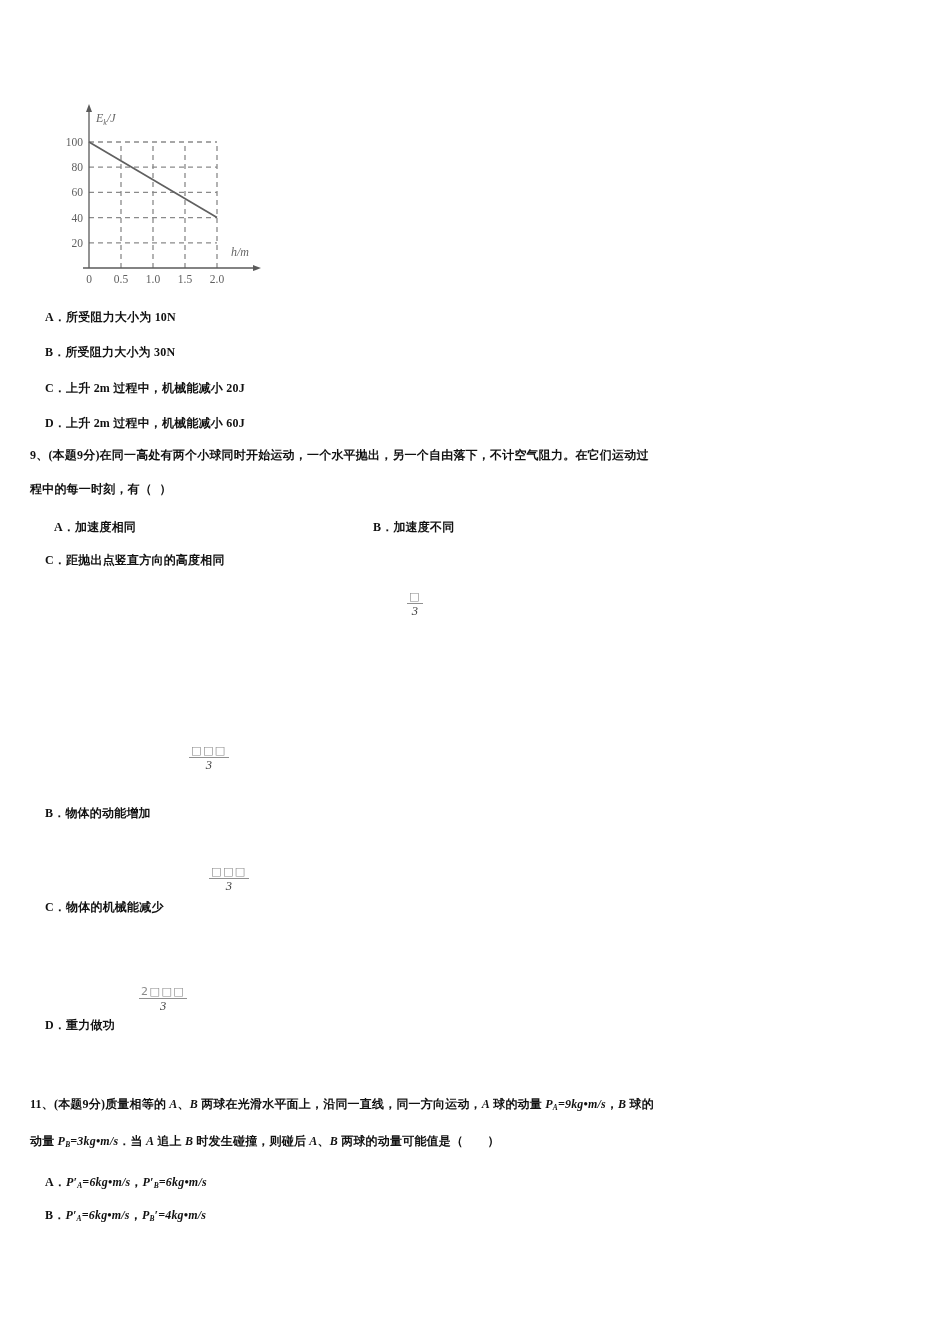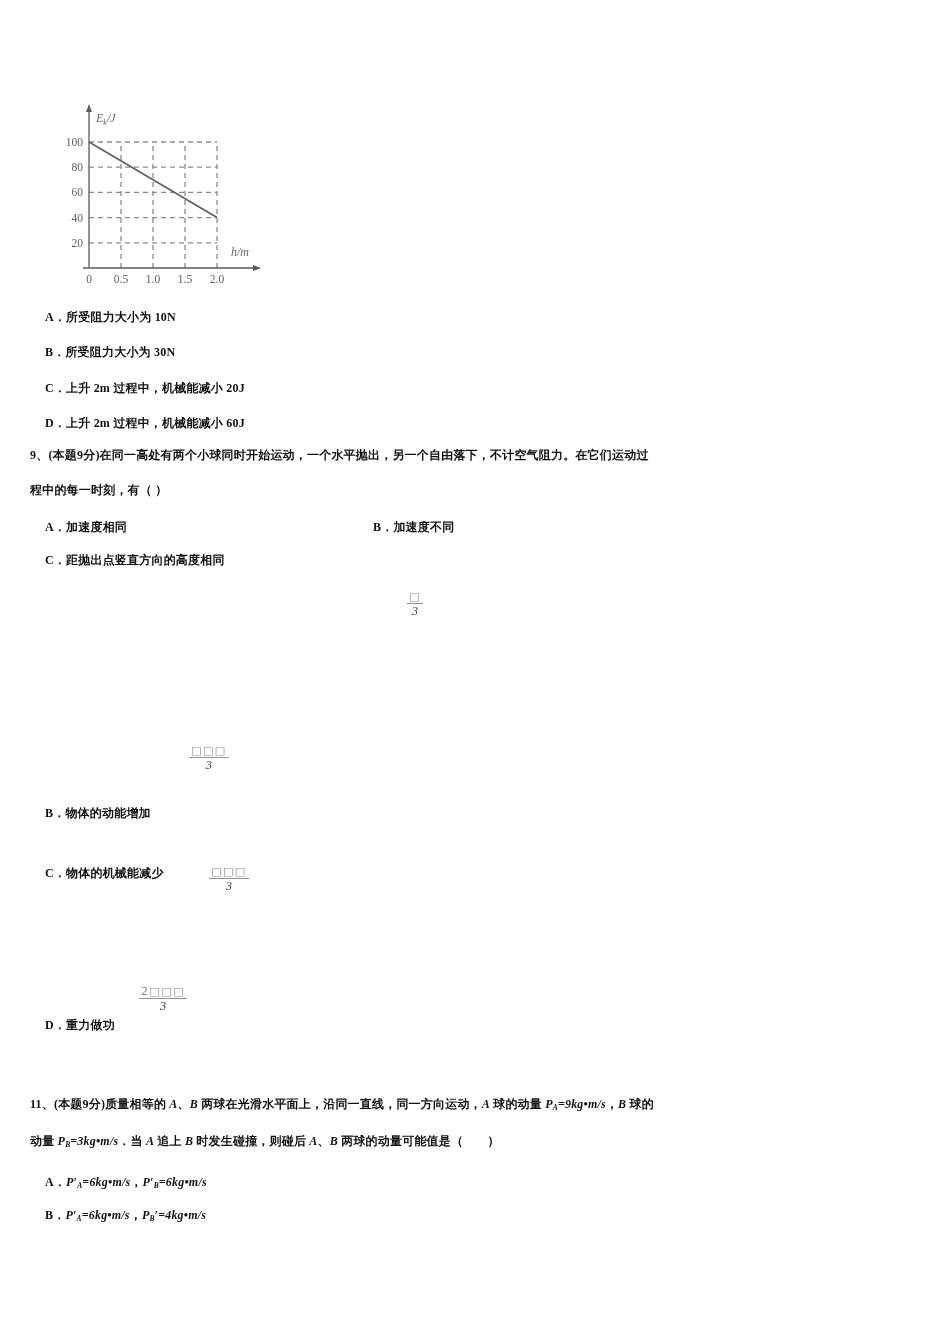--- a/index.html
+++ b/index.html
@@ -62,42 +62,42 @@
       <text x="41" y="22" class="axis-label"><tspan>E</tspan><tspan dy="3" font-size="8">k</tspan><tspan dy="-3">/J</tspan></text>
       <text x="176" y="156" class="axis-label">h/m</text>
     </svg>
 
   <div class="line" style="left:45px;top:310px;">A．所受阻力大小为 10N</div>
   <div class="line" style="left:45px;top:345px;text-align:center;">B．所受阻力大小为 30N</div>
   <div class="line" style="left:45px;top:381px;">C．上升 2m 过程中，机械能减小 20J</div>
   <div class="line" style="left:45px;top:416px;">D．上升 2m 过程中，机械能减小 60J</div>
 
   <div class="line" style="left:30px;top:448px;">9、(本题9分)在同一高处有两个小球同时开始运动，一个水平抛出，另一个自由落下，不计空气阻力。在它们运动过</div>
-  <div class="line" style="left:30px;top:483px;">程中的每一时刻，有（ ）</div>
-  <div class="line" style="left:45px;top:520px;text-align:right;">A．加速度相同</div>
+  <div class="line" style="left:30px;top:483px;font-family:Liberation Mono, monospace;">程中的每一时刻，有（ ）</div>
+  <div class="line" style="left:54px;top:520px;text-align:right;">A．加速度相同</div>
   <div class="line" style="left:373px;top:520px;">B．加速度不同</div>
   <div class="line" style="left:45px;top:553px;">C．距抛出点竖直方向的高度相同</div>
 
   <div class="frac" style="left:407px;top:591px;">
     <span class="fnum">□</span>
     <span class="fden">3</span>
   </div>
 
 
   <div class="frac" style="left:189px;top:745px;">
     <span class="fnum">□□□</span>
     <span class="fden">3</span>
   </div>
   <div class="line" style="left:45px;top:778px;margin-top:28px;">B．物体的动能增加</div>
 
   <div class="frac" style="left:209px;top:866px;">
     <span class="fnum">□□□</span>
     <span class="fden">3</span>
   </div>
-  <div class="line" style="left:45px;top:866px;text-align:right;">C．物体的机械能减少</div>
+  <div class="line" style="left:45px;top:900px;text-align:right;">C．物体的机械能减少</div>
 
   <div class="frac" style="left:139px;top:986px;">
     <span class="fnum">2□□□</span>
     <span class="fden">3</span>
   </div>
   <div class="line" style="left:45px;top:1018px;">D．重力做功</div>
 
   <div class="line" style="left:30px;top:1097px;"><span>11、(本题9分)质量相等的 </span><span class="seg-v">A</span><span>、</span><span class="seg-v">B</span><span> 两球在光滑水平面上，沿同一直线，同一方向运动，</span><span class="seg-v">A</span><span> 球的动量 </span><span class="seg-v">P</span><span class="seg-vs">A</span><span class="seg-v">=9kg•m/s</span><span>，</span><span class="seg-v">B</span><span> 球的</span></div>
   <div class="line" style="left:30px;top:1134px;"><span>动量 </span><span class="seg-v">P</span><span class="seg-vs">B</span><span class="seg-v">=3kg•m/s</span><span>．当 </span><span class="seg-v">A</span><span> 追上 </span><span class="seg-v">B</span><span> 时发生碰撞，则碰后 </span><span class="seg-v">A</span><span>、</span><span class="seg-v">B</span><span> 两球的动量可能值是（　　）</span></div>
   <div class="line" style="left:45px;top:1175px;"><span>A．</span><span class="seg-v">P′</span><span class="seg-vs">A</span><span class="seg-v">=6kg•m/s</span><span>，</span><span class="seg-v">P′</span><span class="seg-vs">B</span><span class="seg-v">=6kg•m/s</span></div>

